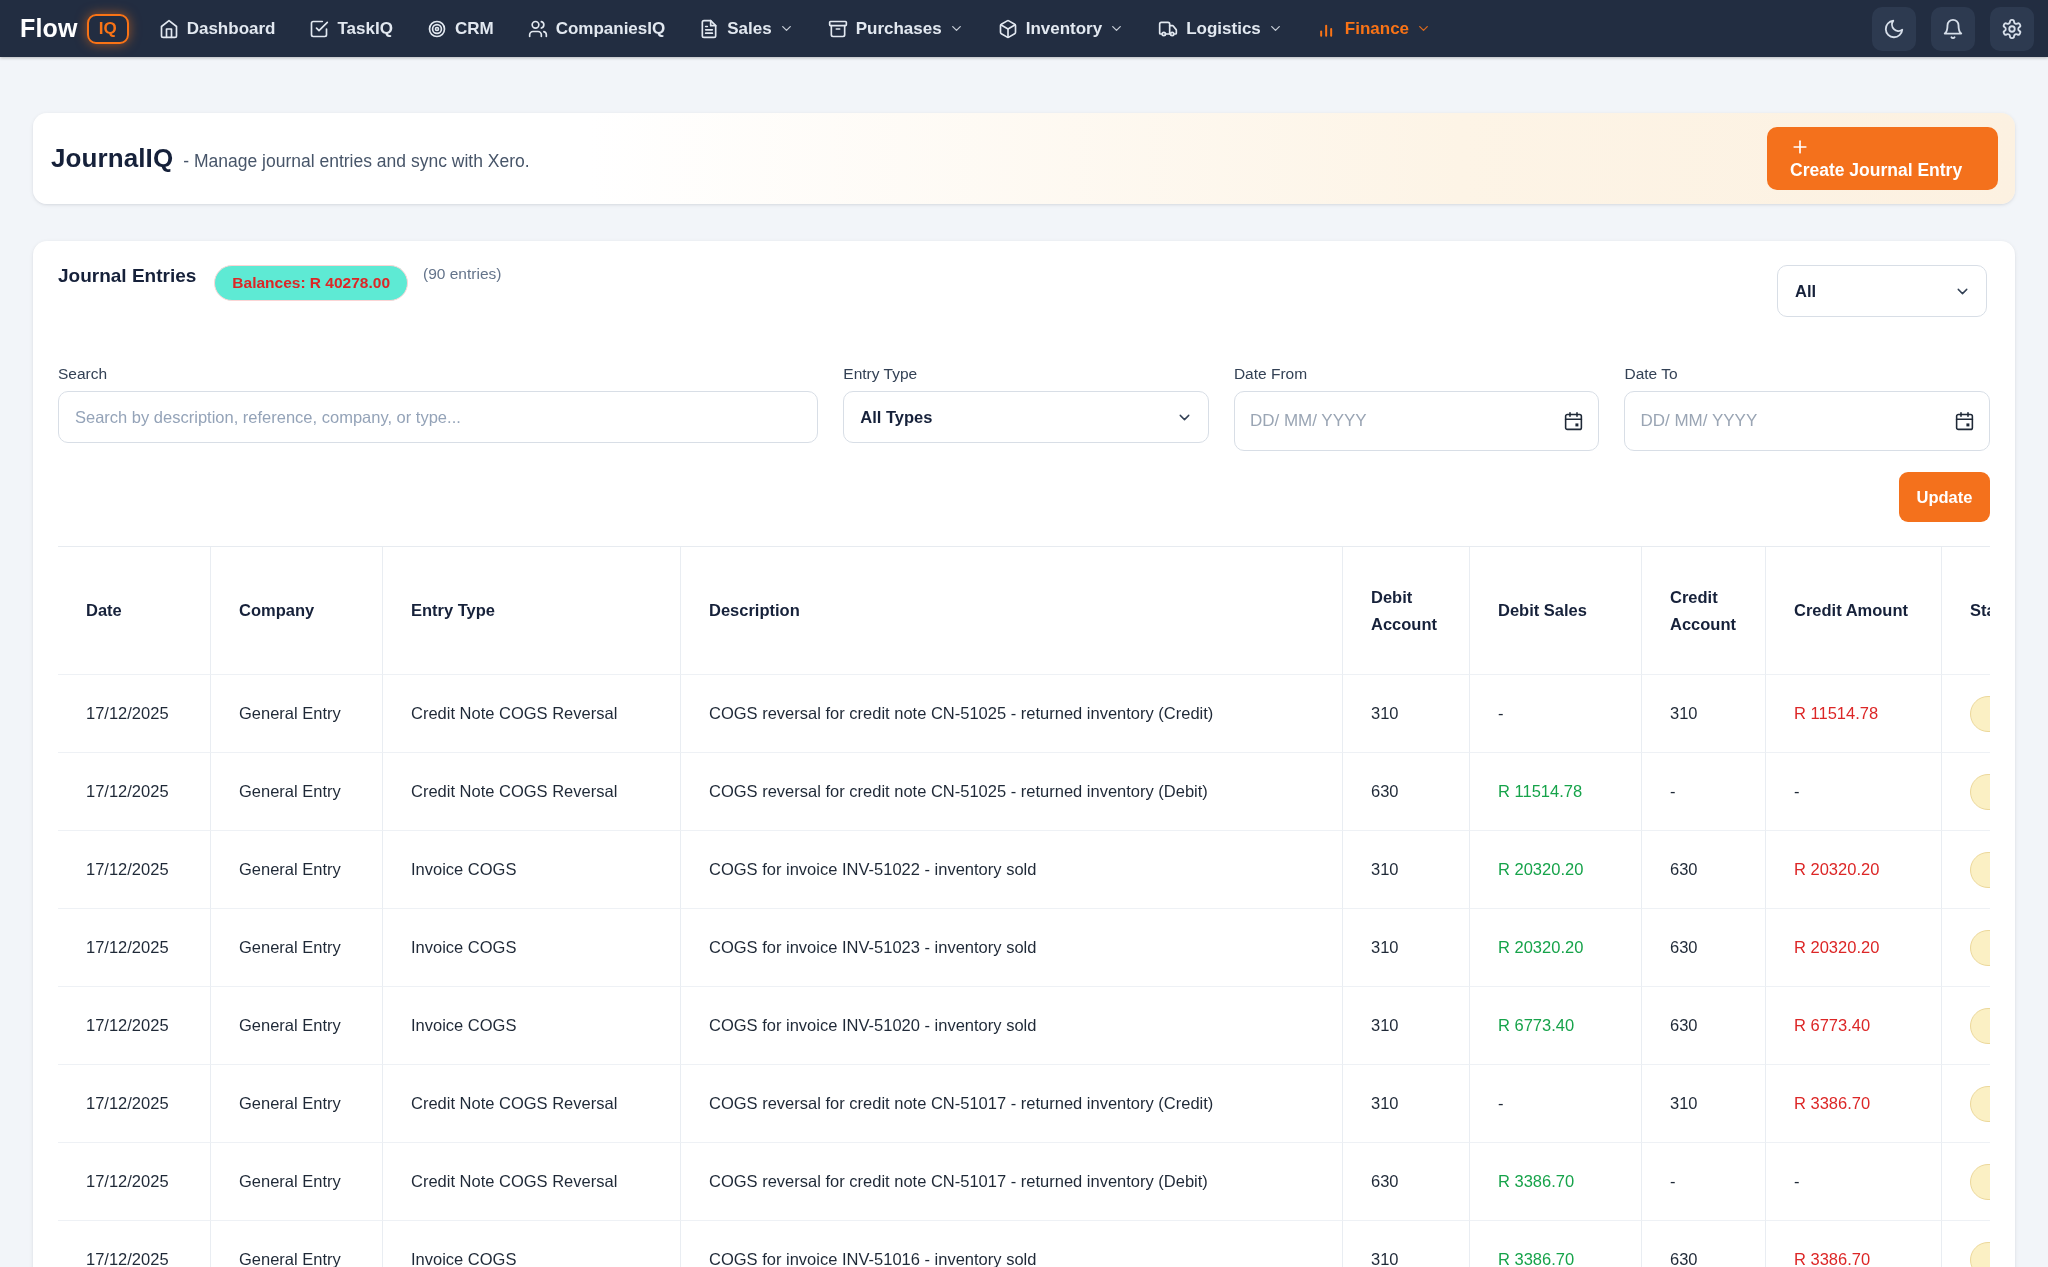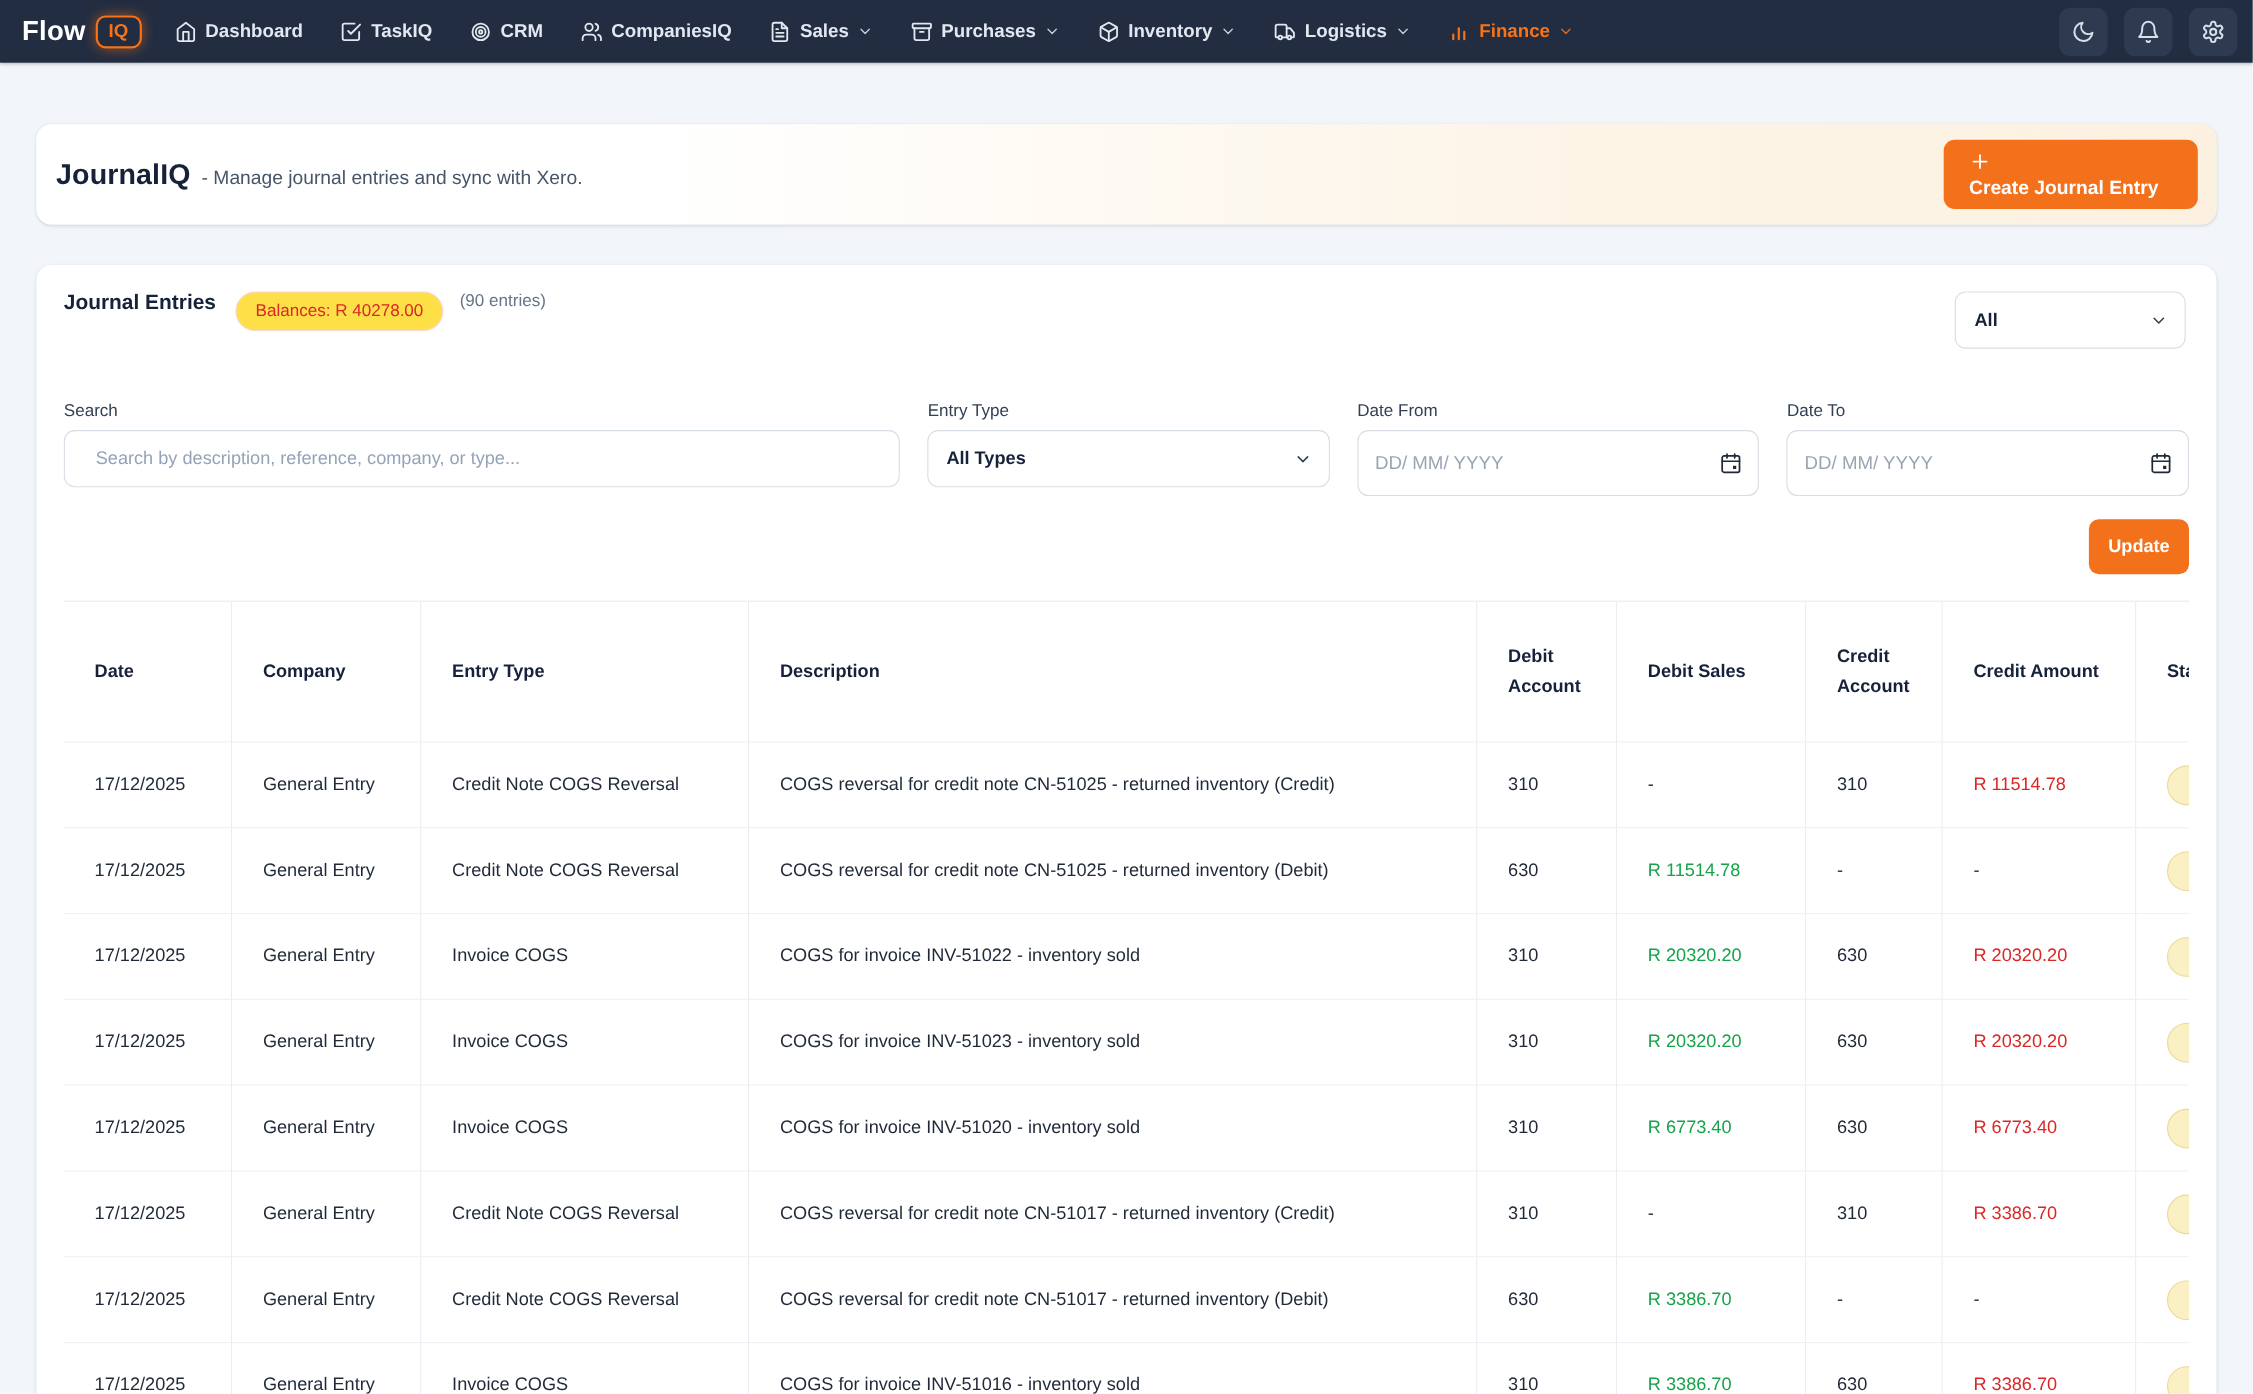--- a/index.html
+++ b/index.html
@@ -66,41 +66,41 @@
   
   .panel {
     margin-top:37px; background:#ffffff; border-radius:14px;
     box-shadow:0 1px 2px rgba(16,24,40,.05), 0 1px 4px rgba(16,24,40,.08);
     padding-top:24px; height:1100px; overflow:hidden;
   }
   .panel-inner { padding:0 25px; }
   .panel-head { display:flex; align-items:flex-start; position:relative; height:52px; }
   .panel-title { font-size:19px; font-weight:700; color:#16213a; margin-right:18px; }
   .balance-badge {
-    background:#fde047; border:1px solid #fbd5d5; color:#dc2626;
-    font-size:15.5px; font-weight:400; border-radius:999px; padding:8px 17px;
+    background:#5eead4; border:1px solid #fbd5d5; color:#dc2626;
+    font-size:15.5px; font-weight:700; border-radius:999px; padding:8px 17px;
   }
   .entries-count { color:#64748b; font-size:15.5px; margin-left:15px; }
   .select-box {
     border:1px solid #d8dee6; border-radius:10px; background:#fff;
     display:flex; align-items:center; justify-content:space-between;
     cursor:pointer; color:#16213a;
   }
   .select-box .chev { width:17px; height:17px; color:#334155; }
   .select-all { position:absolute; right:3px; top:0; width:210px; height:52px; padding:0 15px 0 17px; font-size:16.5px; font-weight:600; }
 
   
   .filters { display:flex; gap:25px; margin-top:48px; }
   .f-group { display:flex; flex-direction:column; }
   .f-group.search { flex:2.08; }
   .f-group.small { flex:1; }
   .f-label { font-size:15.5px; font-weight:500; color:#334155; margin-bottom:8px; }
   .f-input {
     height:52px; border:1px solid #d8dee6; border-radius:10px; background:#fff;
-    font-size:16.5px; padding:0 28px; color:#1f2937; width:100%;
+    font-size:16.5px; padding:0 16px; color:#1f2937; width:100%;
     font-family:"Liberation Sans", sans-serif; outline:none;
   }
   .f-input::placeholder { color:#94a3b8; }
   .select-entry { height:52px; padding:0 15px 0 16px; font-size:16.5px; font-weight:600; }
   .date-box { height:60px; padding:0 14px 0 15px; }
   .date-placeholder { color:#9aa5b4; font-size:17px; }
   .date-box .cal { width:21px; height:21px; color:#1f2937; }
   .update-row { display:flex; justify-content:flex-end; margin-top:21px; }
   .update-btn {
     background:#f4711c; color:#fff; border:none; border-radius:9px;

